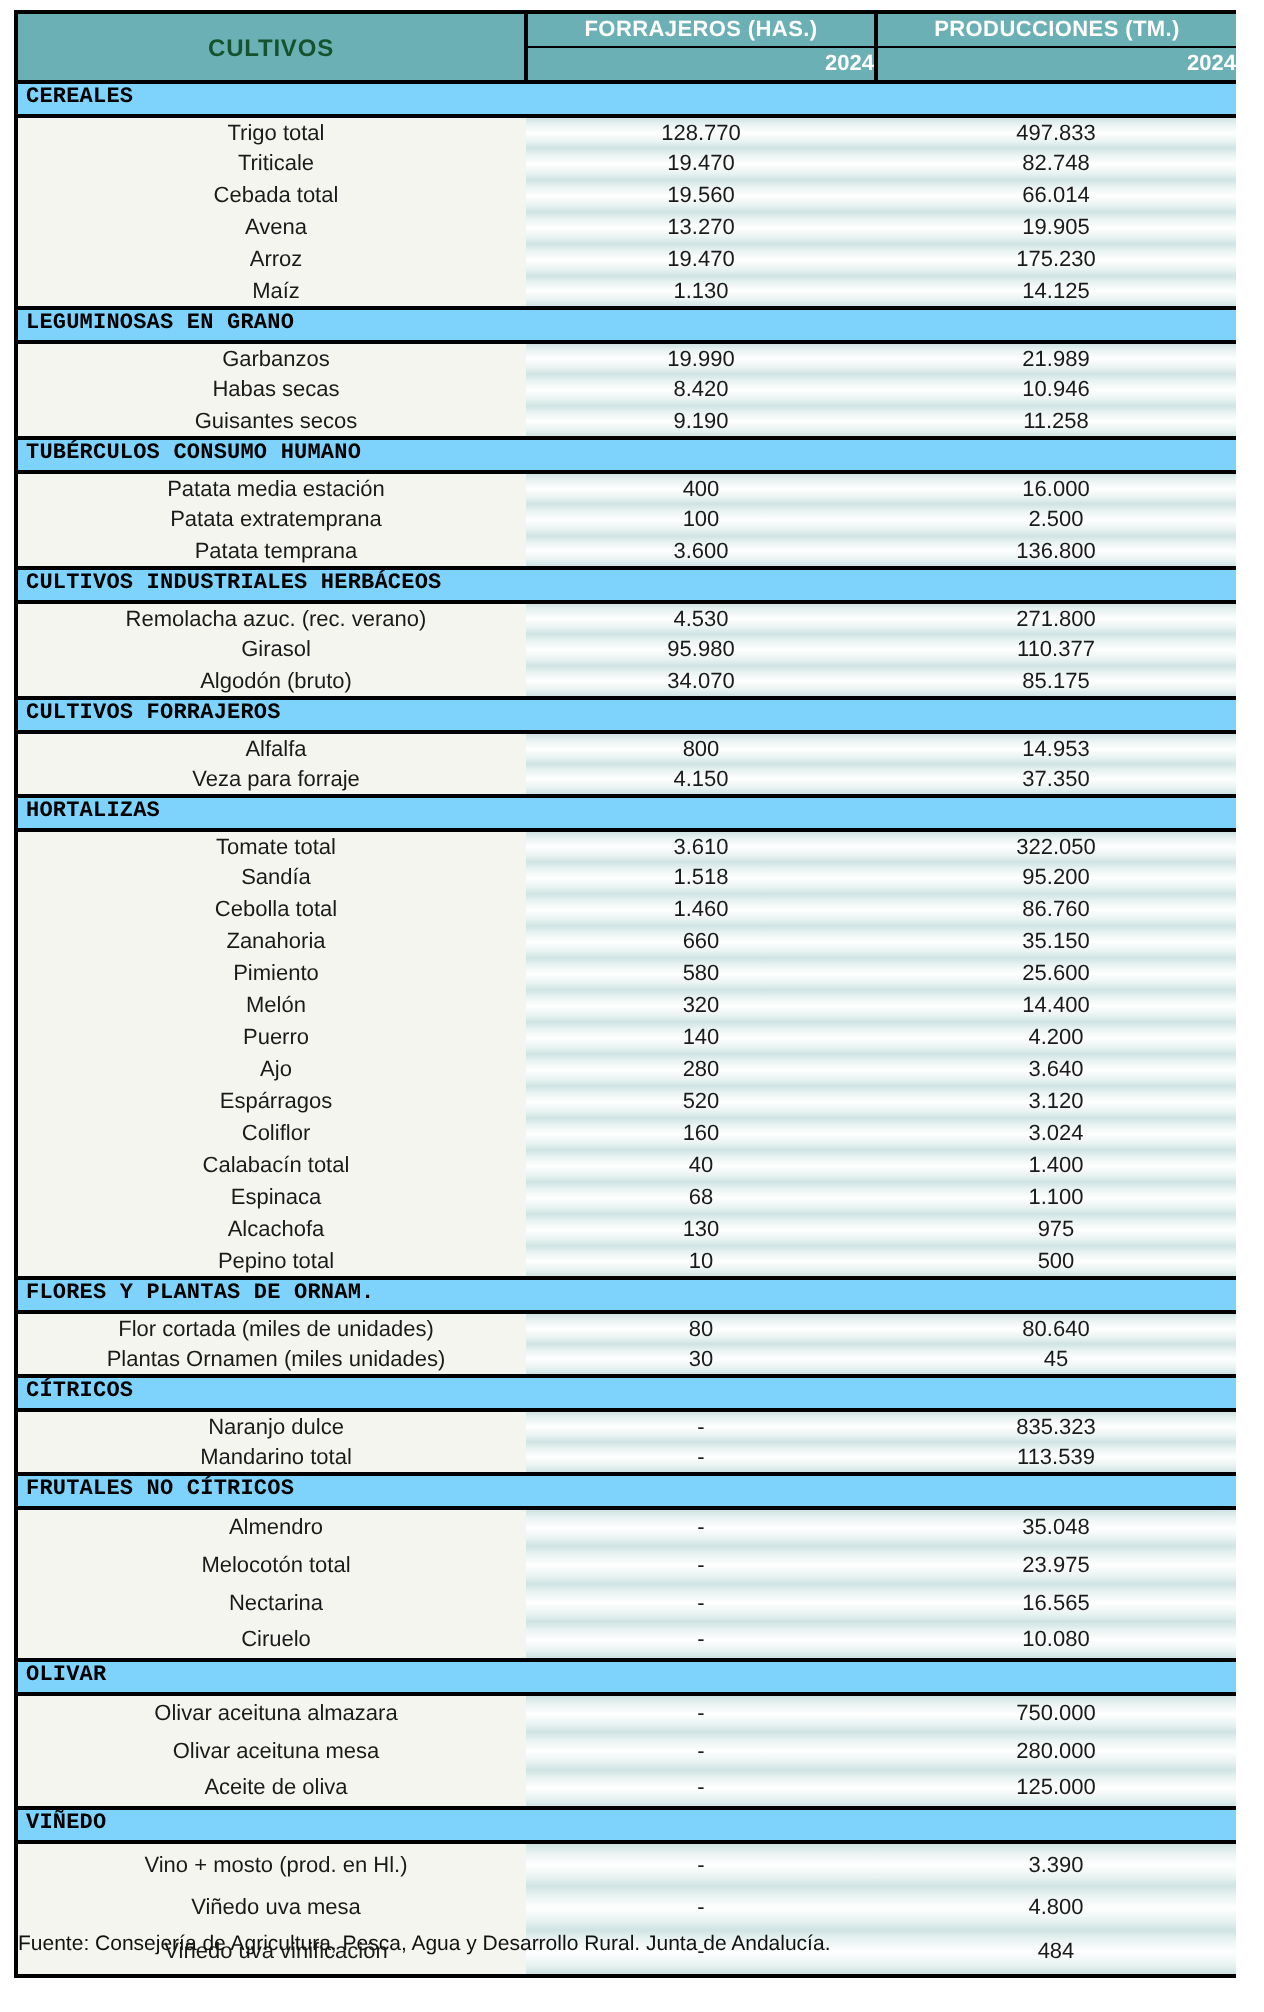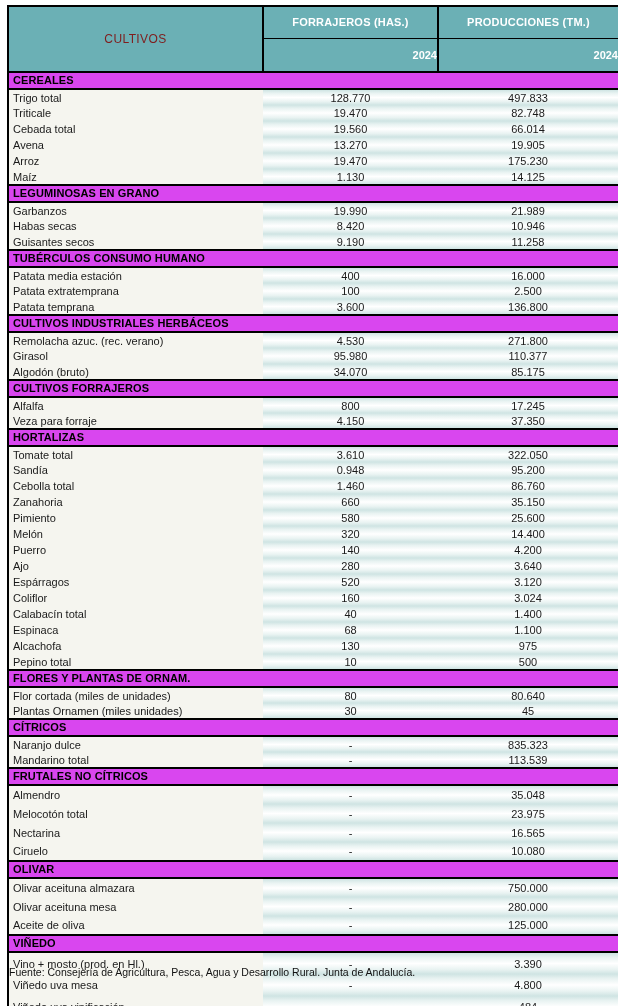--- a/index.html
+++ b/index.html
@@ -37,28 +37,28 @@
     width: 100%;
     font-size: 11px;
   }
   table.grid col.c-name  { width: 254px; }
   table.grid col.c-sup   { width: 175px; }
   table.grid col.c-prod  { width: 180px; }
 
   
   .hdr-cultivos {
     background: #6bb0b5;
-    color: #7f1d1d;
-    font-weight: normal;
+    color: #14532d;
+    font-weight: bold;
     font-size: 12px;
     text-align: center;
     letter-spacing: .4px;
     border-right: 2px solid #000000;
     border-bottom: 2px solid #000000;
-    padding: 16px;
+    padding: 0;
     height: 32px;
     vertical-align: middle;
   }
   .hdr-top {
     background: #6bb0b5;
     color: #ffffff;
     font-weight: bold;
     font-size: 11px;
     text-align: center;
     height: 15px;
@@ -76,47 +76,48 @@
     text-align: right;
     height: 15px;
     padding: 0 0 1px 0;
     vertical-align: middle;
     border-bottom: 2px solid #000000;
   }
   .hdr-year.sep { border-right: 2px solid #000000; }
 
   
   tr.section > td {
-    background: #d946ef;
+    background: #7dd3fc;
     color: #000000;
     font-weight: bold;
     font-size: 11px;
     height: 15px;
     line-height: 15px;
     padding: 0 0 0 4px;
     border-top: 2px solid #000000;
     border-bottom: 2px solid #000000;
     letter-spacing: .1px;
     white-space: nowrap;
     overflow: hidden;
+    font-family: Liberation Mono, monospace;
   }
 
   
   tr.datarow > td {
     padding: 0;
     font-size: 11px;
     color: #1a1a1a;
     vertical-align: middle;
     white-space: nowrap;
     overflow: hidden;
   }
   td.cell-name {
     background: #f5f5ef;
     padding-left: 4px !important;
-    text-align: left;
+    text-align: center;
   }
   td.cell-num {
     text-align: center;
     background:
       linear-gradient(to bottom,
         #cfe4e3 0%,
         #e9f3f2 22%,
         #ffffff 50%,
         #e9f3f2 78%,
         #cfe4e3 100%);
@@ -253,38 +254,38 @@
             <td class="cell-name">Algodón (bruto)</td>
             <td class="cell-num">34.070</td>
             <td class="cell-num">85.175</td>
           </tr>
           <tr class="section">
             <td colspan="3">CULTIVOS FORRAJEROS</td>
           </tr>
           <tr class="datarow">
             <td class="cell-name">Alfalfa</td>
             <td class="cell-num">800</td>
-            <td class="cell-num">17.245</td>
+            <td class="cell-num">14.953</td>
           </tr>
           <tr class="datarow">
             <td class="cell-name">Veza para forraje</td>
             <td class="cell-num">4.150</td>
             <td class="cell-num">37.350</td>
           </tr>
           <tr class="section">
             <td colspan="3">HORTALIZAS</td>
           </tr>
           <tr class="datarow">
             <td class="cell-name">Tomate total</td>
             <td class="cell-num">3.610</td>
             <td class="cell-num">322.050</td>
           </tr>
           <tr class="datarow">
             <td class="cell-name">Sandía</td>
-            <td class="cell-num">0.948</td>
+            <td class="cell-num">1.518</td>
             <td class="cell-num">95.200</td>
           </tr>
           <tr class="datarow">
             <td class="cell-name">Cebolla total</td>
             <td class="cell-num">1.460</td>
             <td class="cell-num">86.760</td>
           </tr>
           <tr class="datarow">
             <td class="cell-name">Zanahoria</td>
             <td class="cell-num">660</td>

